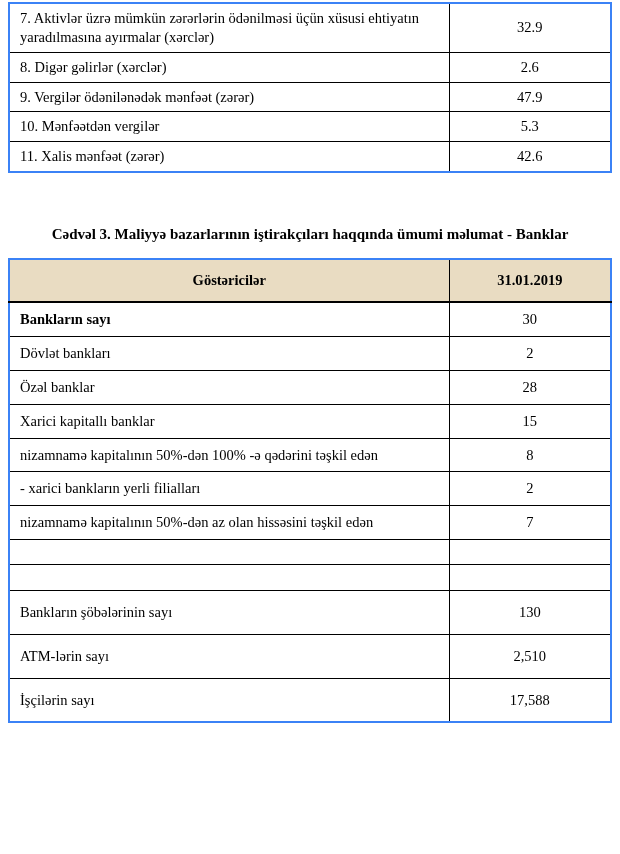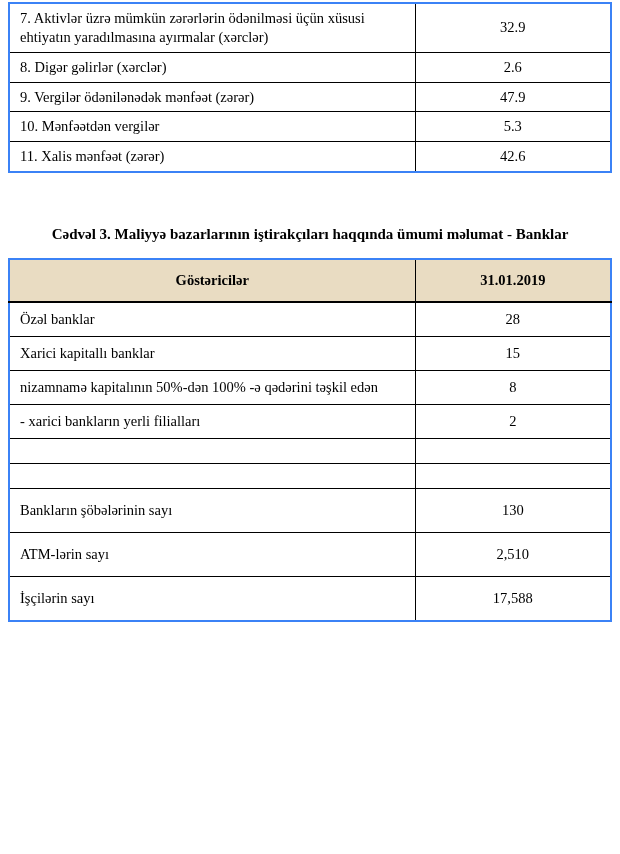--- a/index.html
+++ b/index.html
@@ -18,21 +18,21 @@
     border: 2px solid #3b82f6;
     table-layout: fixed;
   }
   .tbl td, .tbl th {
     border: 1px solid #000;
     font-size: 14.5px;
     line-height: 1.3;
     vertical-align: middle;
   }
   .label-cell { text-align: left; padding: 5px 10px; }
-  .value-cell { width: 196px; text-align: center; padding: 5px 6px; }
+  .value-cell { width: 162px; text-align: center; padding: 5px 6px; }
 
   
   .tbl1 { border-top-width: 1px; }
 
   
   .caption {
     margin: 50px 42px 12px 42px;
     text-align: center;
     font-weight: bold;
     font-size: 15px;
@@ -90,35 +90,47 @@
   <div class="caption">Cədvəl 3. Maliyyə bazarlarının iştirakçıları haqqında ümumi məlumat - Banklar</div>
 
   <table class="tbl tbl2">
     <thead>
       <tr>
         <th class="label-cell">Göstəricilər</th>
         <th class="value-cell">31.01.2019</th>
       </tr>
     </thead>
     <tbody id="t2-body">
+        <tr class="bold">
+          <td class="label-cell">Bankların sayı</td>
+          <td class="value-cell">30</td>
+        </tr>
+        <tr class="">
+          <td class="label-cell">Dövlət bankları</td>
+          <td class="value-cell">2</td>
+        </tr>
         <tr class="">
           <td class="label-cell">Özəl banklar</td>
           <td class="value-cell">28</td>
         </tr>
         <tr class="">
           <td class="label-cell">Xarici kapitallı banklar</td>
           <td class="value-cell">15</td>
         </tr>
         <tr class="">
           <td class="label-cell">nizamnamə kapitalının 50%-dən 100% -ə qədərini təşkil edən</td>
           <td class="value-cell">8</td>
         </tr>
         <tr class="">
           <td class="label-cell">-  xarici bankların yerli filialları</td>
           <td class="value-cell">2</td>
+        </tr>
+        <tr class="">
+          <td class="label-cell">nizamnamə kapitalının 50%-dən az olan hissəsini  təşkil edən</td>
+          <td class="value-cell">7</td>
         </tr>
         <tr class="spacer">
           <td class="label-cell">&nbsp;</td>
           <td class="value-cell"></td>
         </tr>
         <tr class="spacer">
           <td class="label-cell">&nbsp;</td>
           <td class="value-cell"></td>
         </tr>
         <tr class="tall">

